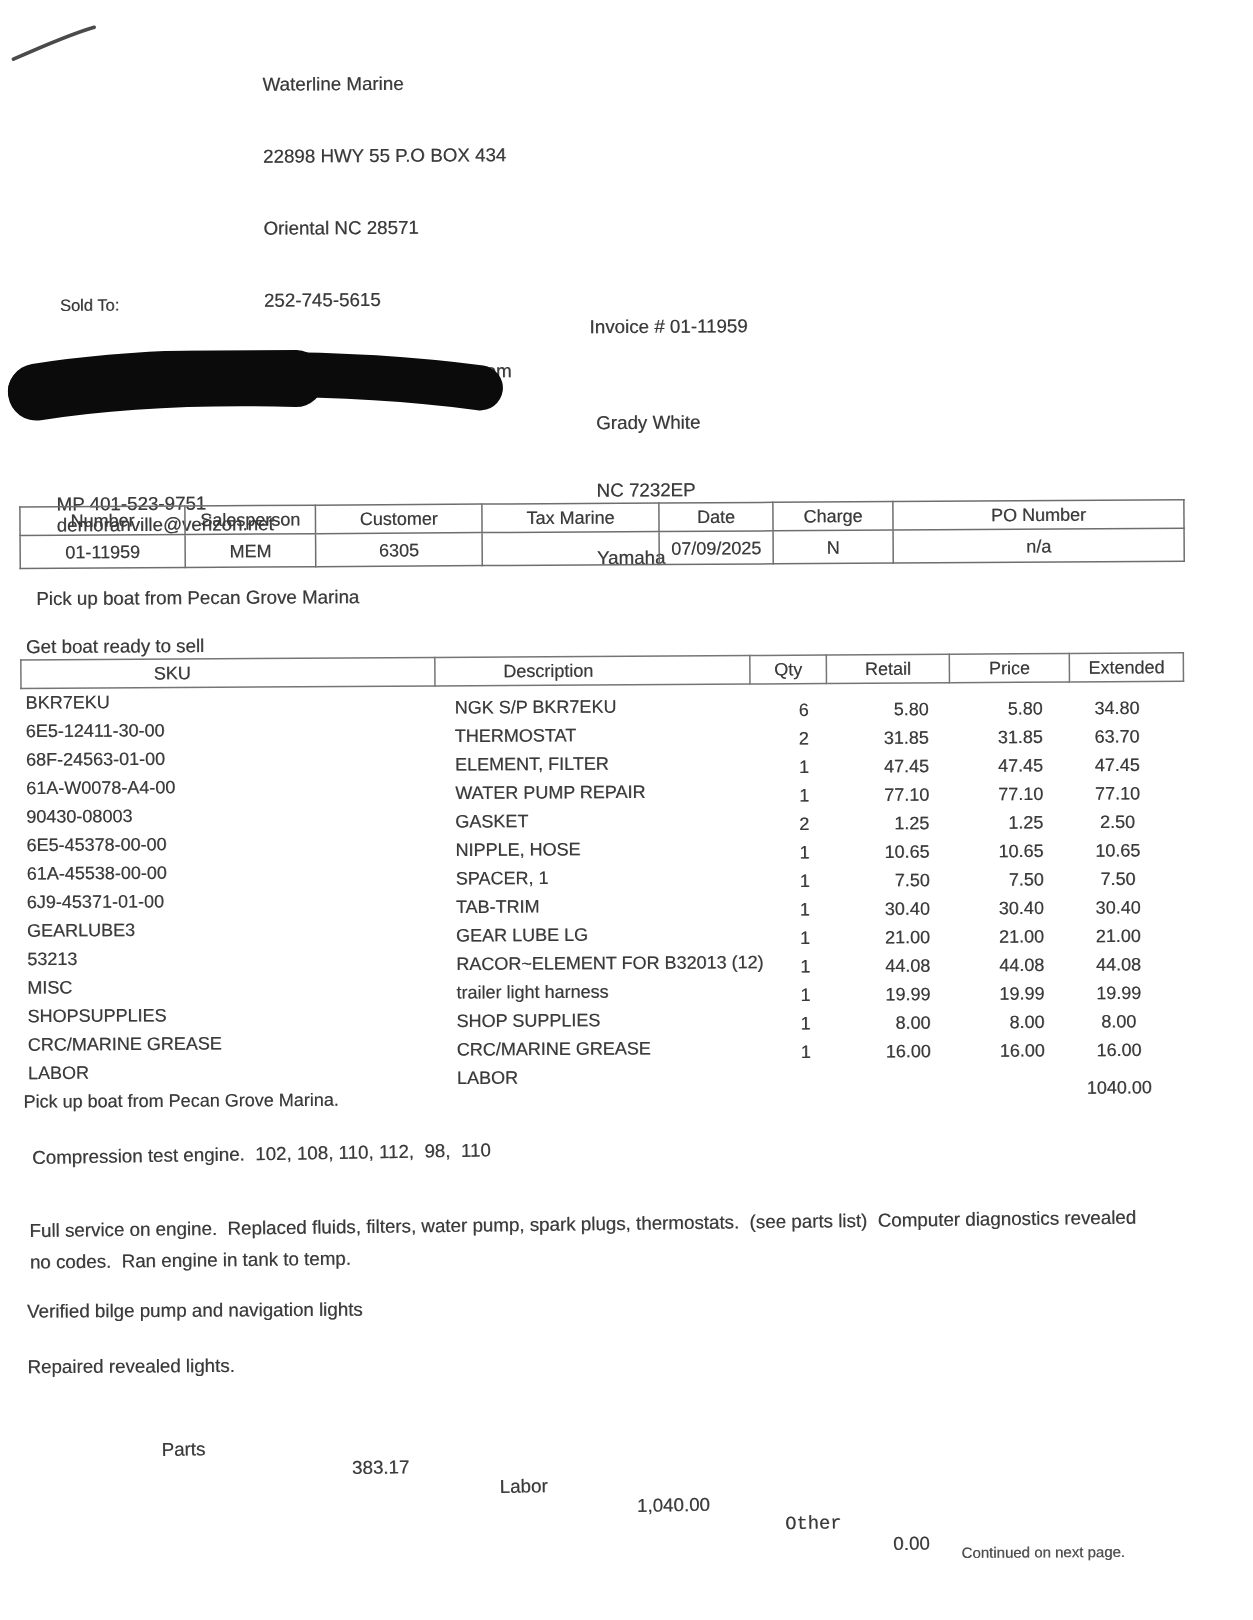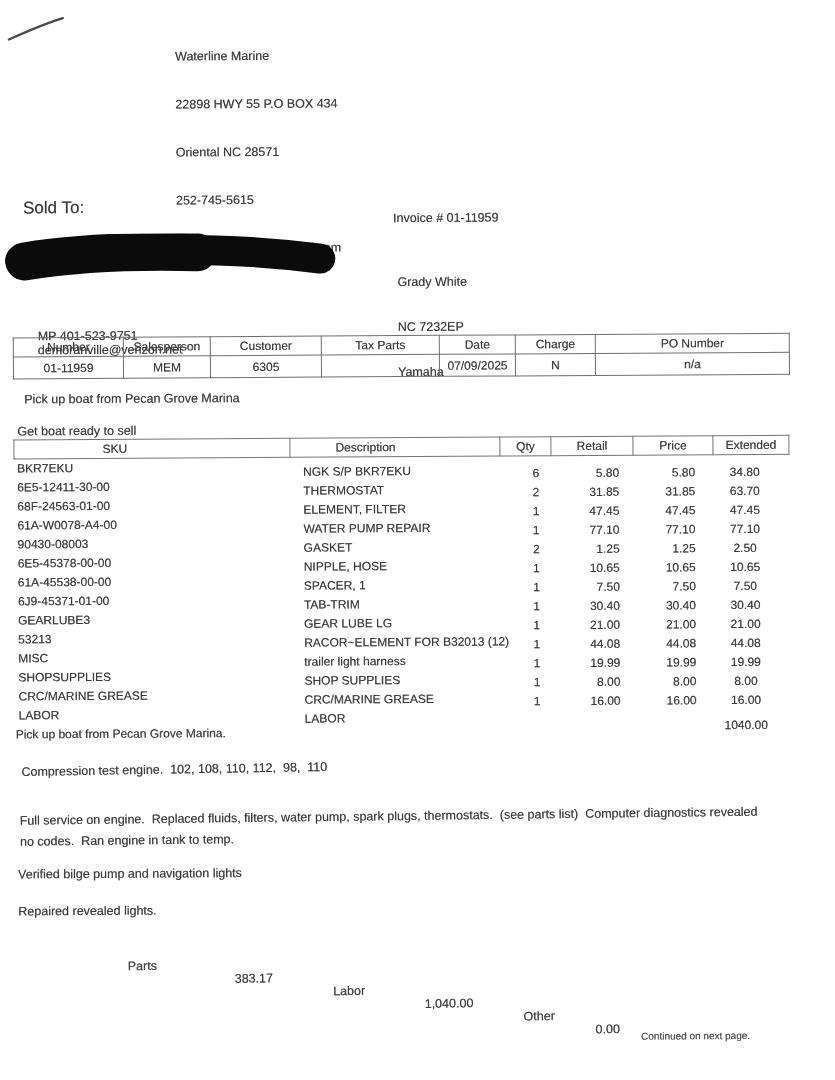--- a/index.html
+++ b/index.html
@@ -3,21 +3,21 @@
 <meta charset="utf-8">
 <style>
   html,body{margin:0;padding:0;background:#ffffff;}
   body{width:835px;height:1080px;overflow:hidden;
        font-family:"Liberation Sans",sans-serif;color:#3a3a3a;}
   .sheet{position:relative;width:835px;height:1080px;overflow:hidden;
          transform:rotate(-0.35deg);transform-origin:50% 50%;
          text-shadow:0.3px 0 0 rgba(58,58,58,0.55);}
   .abs{position:absolute;white-space:pre-wrap;}
   .company{left:178px;top:15px;font-size:12.5px;line-height:16px;}
-  .soldto{left:25px;top:196px;font-size:17px;}
+  .soldto{left:42px;top:196px;font-size:11px;}
   .invno{left:395px;top:211px;font-size:12.5px;}
   .boat{left:399px;top:245px;font-size:12.5px;line-height:15px;}
   .contact{left:25px;top:313px;font-size:12.5px;}
   .contact .p{display:inline-block;min-width:110px;}
   .pickup1{left:25px;top:390px;font-size:12.5px;}
   .ready{left:18px;top:422px;font-size:12.5px;}
   table{border-collapse:collapse;table-layout:fixed;}
   .info{position:absolute;left:14px;top:335px;width:776px;font-size:12px;}
   .info th,.info td{border:1px solid #6e6e6e;text-align:center;font-weight:normal;
                     padding:0;overflow:hidden;white-space:nowrap;}
@@ -40,23 +40,23 @@
   .sh-num{display:inline-block;transform:translateY(8px);}
   .sh-deep{display:inline-block;transform:translateY(14px);}
   .c-note{padding-left:12px;}
   .note{font-size:12.5px;}
   .compress{left:20px;top:761px;transform:rotate(-0.6deg);}
   .fullsvc{left:18px;top:806px;width:755px;line-height:21px;transform:rotate(-0.35deg);}
   .bilge{left:16px;top:865px;}
   .trailer{left:16px;top:902px;}
   .totals{left:0;top:941px;width:835px;height:22px;font-size:12.5px;transform:rotate(-0.5deg);}
   .totals span{position:absolute;white-space:nowrap;}
-  .t-plab{left:105px;margin-left:20px;} .t-pval{left:200px;width:70px;text-align:right;}
+  .t-plab{left:105px;} .t-pval{left:200px;width:70px;text-align:right;}
   .t-llab{left:330px;} .t-lval{left:398px;width:72px;text-align:right;}
-  .t-olab{left:520px;} .t-oval{left:574px;width:60px;text-align:center;}
+  .t-olab{left:520px;font-family:Liberation Mono, monospace;} .t-oval{left:574px;width:60px;text-align:center;}
   .continued{left:638px;top:1032px;font-size:10px;color:#4c4c4c;}
   .penmark{position:absolute;left:8px;top:8px;}
   .redact{position:absolute;left:4px;top:232px;}
 </style>
 </head>
 <body>
 
 <div class="sheet">
 
   <svg class="penmark" width="70" height="36" viewBox="0 0 70 36">
@@ -99,21 +99,21 @@
         <col style="width:118px">
         <col style="width:76px">
         <col style="width:80px">
         <col style="width:194px">
       </colgroup>
     <tbody>
         <tr>
       <th>Number</th>
       <th>Salesperson</th>
       <th>Customer</th>
-      <th>Tax Parts</th>
+      <th>Tax Marine</th>
       <th>Date</th>
       <th>Charge</th>
       <th>PO Number</th>
     </tr>
     <tr>
       <td>01-11959</td>
       <td>MEM</td>
       <td>6305</td>
       <td></td>
       <td>07/09/2025</td>

